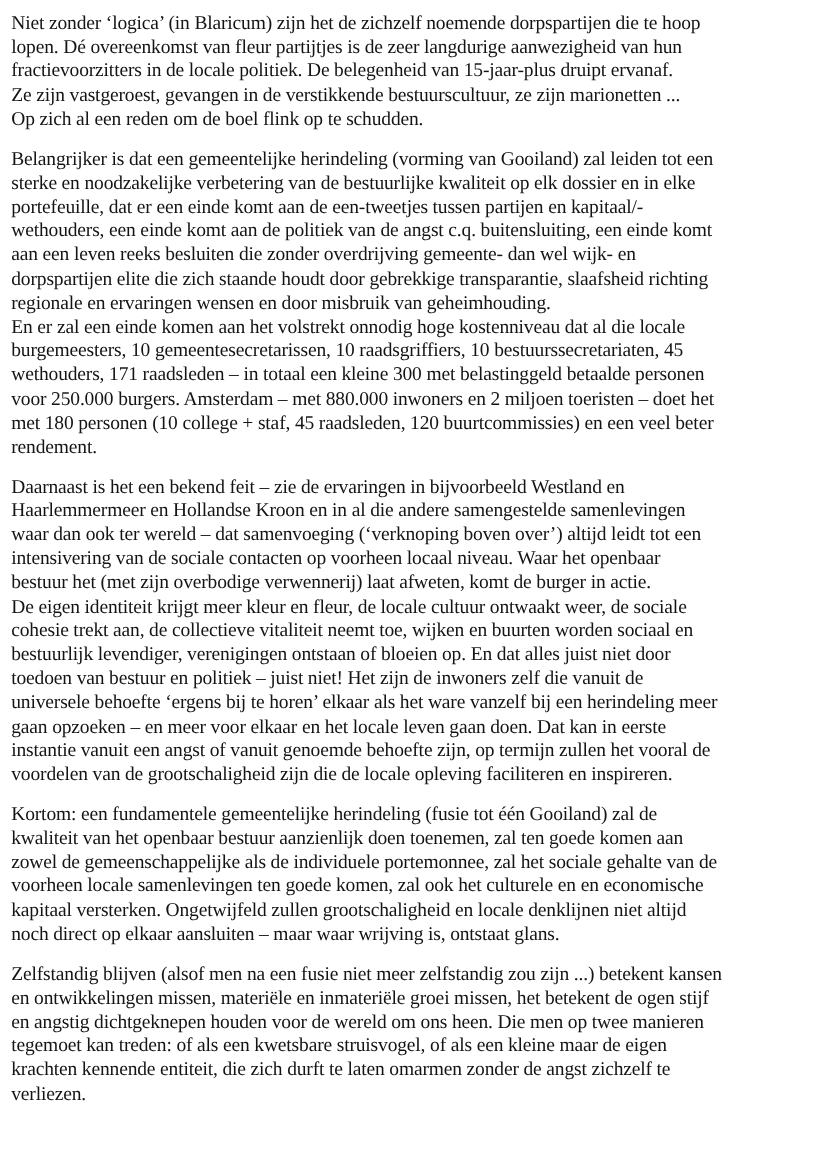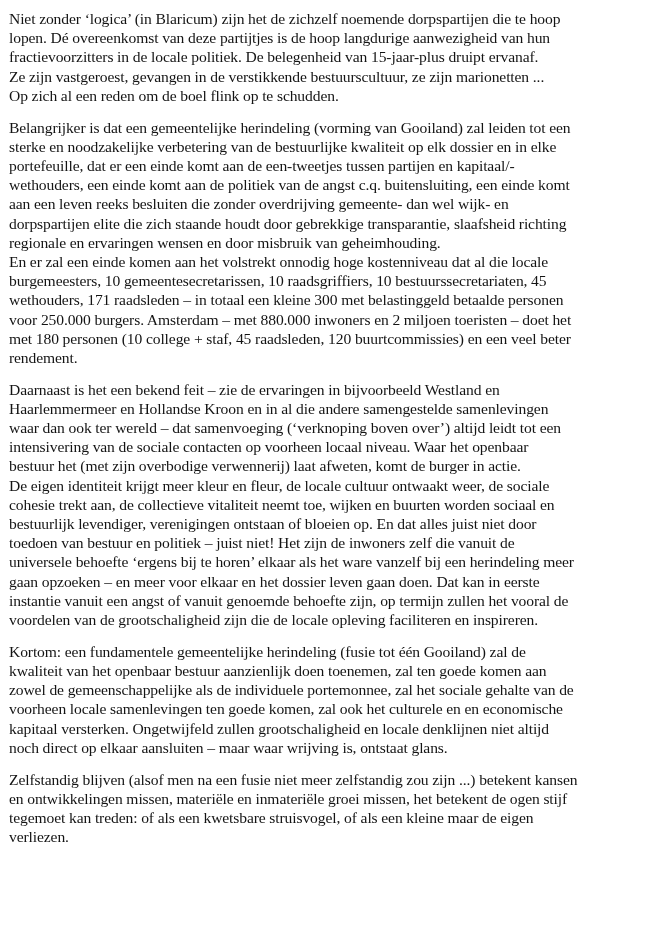--- a/index.html
+++ b/index.html
@@ -30,21 +30,21 @@
     letter-spacing: -0.12px;
   }
 </style>
 </head>
 <body style="background: rgb(255, 255, 255);">
 
 <div class="page">
   <div id="document-text" style="color: rgb(20, 20, 20);">
       <div class="paragraph">
         <div class="text-line">Niet zonder ‘logica’ (in Blaricum) zijn het de zichzelf noemende dorpspartijen die te hoop</div>
-        <div class="text-line">lopen. Dé overeenkomst van deze partijtjes is de hoop langdurige aanwezigheid van hun</div>
+        <div class="text-line">lopen. Dé overeenkomst van fleur partijtjes is de zeer langdurige aanwezigheid van hun</div>
         <div class="text-line">fractievoorzitters in de locale politiek. De belegenheid van 15-jaar-plus druipt ervanaf.</div>
         <div class="text-line">Ze zijn vastgeroest, gevangen in de verstikkende bestuurscultuur, ze zijn marionetten ...</div>
         <div class="text-line">Op zich al een reden om de boel flink op te schudden.</div>
       </div>
       <div class="paragraph">
         <div class="text-line">Belangrijker is dat een gemeentelijke herindeling (vorming van Gooiland) zal leiden tot een</div>
         <div class="text-line">sterke en noodzakelijke verbetering van de bestuurlijke kwaliteit op elk dossier en in elke</div>
         <div class="text-line">portefeuille, dat er een einde komt aan de een-tweetjes tussen partijen en kapitaal/-</div>
         <div class="text-line">wethouders, een einde komt aan de politiek van de angst c.q. buitensluiting, een einde komt</div>
         <div class="text-line">aan een leven reeks besluiten die zonder overdrijving gemeente- dan wel wijk- en</div>
@@ -61,32 +61,34 @@
         <div class="text-line">Daarnaast is het een bekend feit – zie de ervaringen in bijvoorbeeld Westland en</div>
         <div class="text-line">Haarlemmermeer en Hollandse Kroon en in al die andere samengestelde samenlevingen</div>
         <div class="text-line">waar dan ook ter wereld – dat samenvoeging (‘verknoping boven over’) altijd leidt tot een</div>
         <div class="text-line">intensivering van de sociale contacten op voorheen locaal niveau. Waar het openbaar</div>
         <div class="text-line">bestuur het (met zijn overbodige verwennerij) laat afweten, komt de burger in actie.</div>
         <div class="text-line">De eigen identiteit krijgt meer kleur en fleur, de locale cultuur ontwaakt weer, de sociale</div>
         <div class="text-line">cohesie trekt aan, de collectieve vitaliteit neemt toe, wijken en buurten worden sociaal en</div>
         <div class="text-line">bestuurlijk levendiger, verenigingen ontstaan of bloeien op. En dat alles juist niet door</div>
         <div class="text-line">toedoen van bestuur en politiek – juist niet! Het zijn de inwoners zelf die vanuit de</div>
         <div class="text-line">universele behoefte ‘ergens bij te horen’ elkaar als het ware vanzelf bij een herindeling meer</div>
-        <div class="text-line">gaan opzoeken – en meer voor elkaar en het dossier leven gaan doen. Dat kan in eerste</div>
+        <div class="text-line">gaan opzoeken – en meer voor elkaar en het locale leven gaan doen. Dat kan in eerste</div>
         <div class="text-line">instantie vanuit een angst of vanuit genoemde behoefte zijn, op termijn zullen het vooral de</div>
         <div class="text-line">voordelen van de grootschaligheid zijn die de locale opleving faciliteren en inspireren.</div>
       </div>
       <div class="paragraph">
         <div class="text-line">Kortom: een fundamentele gemeentelijke herindeling (fusie tot één Gooiland) zal de</div>
         <div class="text-line">kwaliteit van het openbaar bestuur aanzienlijk doen toenemen, zal ten goede komen aan</div>
         <div class="text-line">zowel de gemeenschappelijke als de individuele portemonnee, zal het sociale gehalte van de</div>
         <div class="text-line">voorheen locale samenlevingen ten goede komen, zal ook het culturele en en economische</div>
         <div class="text-line">kapitaal versterken. Ongetwijfeld zullen grootschaligheid en locale denklijnen niet altijd</div>
         <div class="text-line">noch direct op elkaar aansluiten – maar waar wrijving is, ontstaat glans.</div>
       </div>
       <div class="paragraph">
         <div class="text-line">Zelfstandig blijven (alsof men na een fusie niet meer zelfstandig zou zijn ...) betekent kansen</div>
         <div class="text-line">en ontwikkelingen missen, materiële en inmateriële groei missen, het betekent de ogen stijf</div>
+        <div class="text-line">en angstig dichtgeknepen houden voor de wereld om ons heen. Die men op twee manieren</div>
         <div class="text-line">tegemoet kan treden: of als een kwetsbare struisvogel, of als een kleine maar de eigen</div>
+        <div class="text-line">krachten kennende entiteit, die zich durft te laten omarmen zonder de angst zichzelf te</div>
         <div class="text-line">verliezen.</div>
       </div>
     </div>
 </div>
 
 </body></html>

